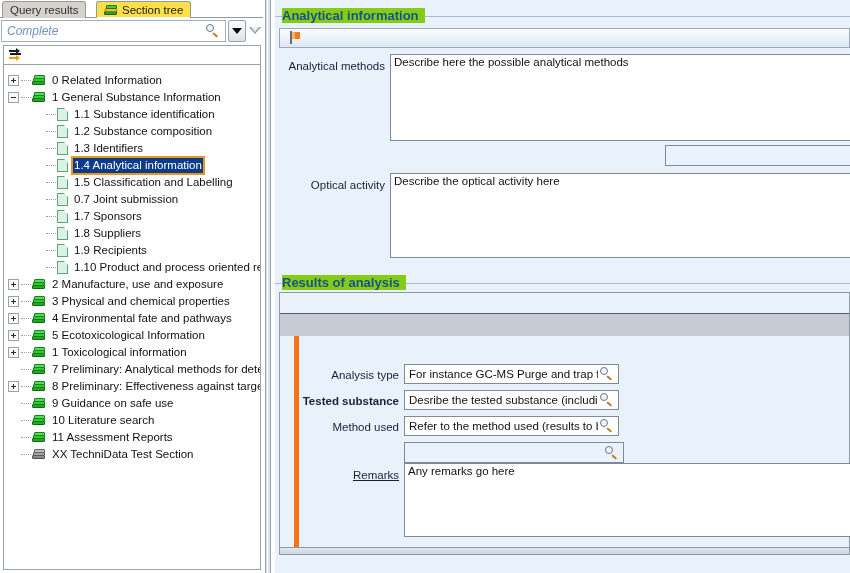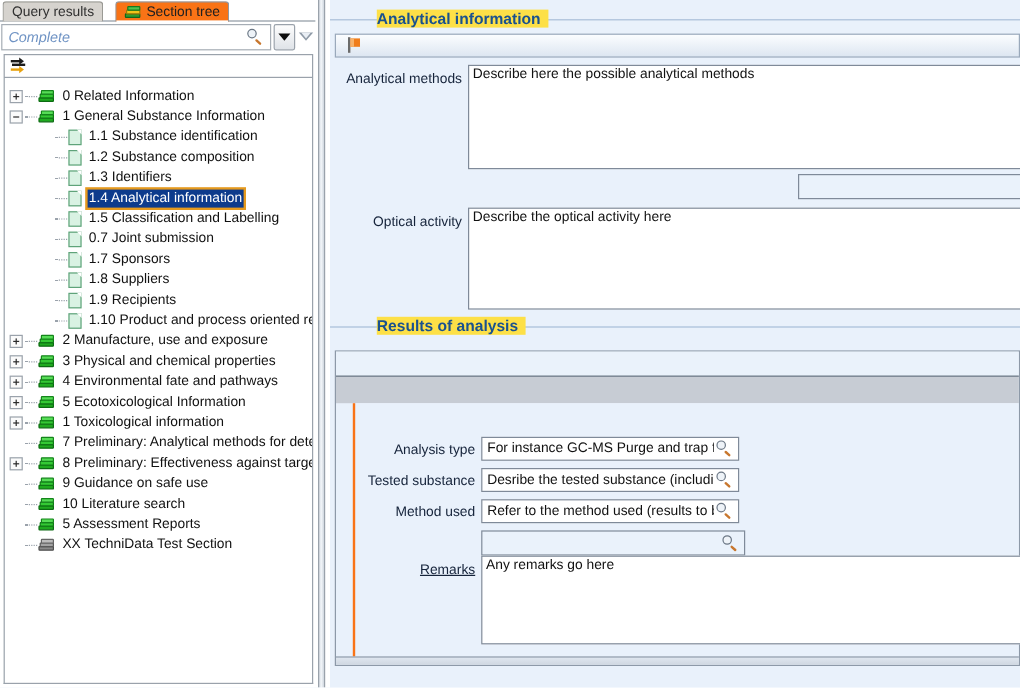--- a/index.html
+++ b/index.html
@@ -26,21 +26,21 @@
     border:1px solid #8a9099;border-bottom:none;
     border-radius:3px 3px 0 0;
     font-size:11.5px;color:#202020;white-space:nowrap;
   }
   .tab.inactive{
     left:2px;background:#d6d3ce;
     border-color:#9a9a95;
     color:#303030;
   }
   .tab.active{
-    left:96px;background:#f97316;
+    left:96px;background:#fde047;
     border-color:#8f98a3;
     z-index:3;
     align-items:center;
   }
   .tab-underline{
     position:absolute;left:0;top:17px;width:263px;height:1px;background:#8f98a3;
   }
   .tab.active .tab-underline-cover{
     position:absolute;left:0;bottom:-1px;width:100%;height:2px;background:#fff;
   }
@@ -168,21 +168,21 @@
 
   
   .right-panel{
     position:absolute;left:275px;top:0;width:575px;height:573px;
     background:#e9f1fb;
   }
 
   .group{position:absolute;left:0;}
   .group-title{
     position:absolute;left:7px;top:0;font-size:13px;font-weight:bold;color:#19518f;
-    background:#fde047;padding-right:6px;z-index:2;margin-left:32px;
+    background:#84cc16;padding-right:6px;z-index:2;
   }
   .group-rule{
     position:absolute;left:0;top:8px;right:0;height:1px;background:#a8bdd8;
   }
 
   .fieldtoolbar{
     position:absolute;left:4px;width:571px;height:20px;
     background:linear-gradient(#fbfdff,#dde6f1);
     border:1px solid #9aa9bb;box-sizing:border-box;
     display:flex;align-items:center;
@@ -216,21 +216,21 @@
   .results-toolbar{
     position:absolute;left:0;top:0;right:0;height:21px;
     background:#eaf2fb;border-bottom:1px solid #4f5c6b;box-sizing:border-box;
   }
   .results-header{
     position:absolute;left:0;top:21px;right:0;height:22px;
     background:#c7ccd4;
   }
   .results-body{
     position:absolute;left:14px;top:43px;right:0;bottom:7px;
-    background:#e9f1fb;border-left:2px solid #f97316;box-sizing:border-box;padding-left:27px;
+    background:#e9f1fb;border-left:5px solid #f97316;box-sizing:border-box;padding-left:27px;
   }
   .results-bottomrule{
     position:absolute;left:0;right:0;bottom:0;height:7px;
     background:linear-gradient(#dfe6ef,#cfd7e1);
     border-top:1px solid #8d99a8;box-sizing:border-box;
   }
 </style>
 </head>
 <body>
 
@@ -475,21 +475,21 @@
           </div>
           <div class="node">
             <span class="indent" style="width: 4px;"></span>
             <span class="toggle-spacer"></span>
             <span class="dots"></span>
             <span class="sec-icon">
               <span class="s1"></span>
               <span class="s2"></span>
               <span class="s3"></span>
             </span>
-            <span class="node-label">5 Assessment Reports</span>
+            <span class="node-label">11 Assessment Reports</span>
           </div>
           <div class="node">
             <span class="indent" style="width: 4px;"></span>
             <span class="toggle-spacer"></span>
             <span class="dots"></span>
             <span class="sec-icon gray">
               <span class="s1"></span>
               <span class="s2"></span>
               <span class="s3"></span>
             </span>
@@ -526,40 +526,40 @@
     <div class="lookup" style="left:390px;top:145px;width:340px;height:21px;">
       <span class="val"></span>
 
     </div>
 
     <div class="lbl" style="left:0;top:179px;width:110px;">Optical activity</div>
     <div class="txtarea" style="left:115px;top:173px;width:462px;height:85px;">
       <span class="l1">Describe the optical activity here</span>
     </div>
 
-    <div class="group" style="top:264px;width:575px;height:18px;">
+    <div class="group" style="top:275px;width:575px;height:18px;">
       <div class="group-rule"></div>
       <div class="group-title">Results of analysis</div>
     </div>
 
     <div class="results-frame" style="top:292px;width:571px;height:263px;">
       <div class="results-toolbar"></div>
       <div class="results-header"></div>
       <div class="results-body">
 
         <div class="lbl" style="left:0;top:33px;width:100px;">Analysis type</div>
         <div class="lookup white" style="left:105px;top:28px;width:215px;height:20px;">
           <span class="val">For instance GC-MS Purge and trap for impurity</span>
           <span class="mag">
               <span class="ring"></span>
               <span class="handle"></span>
             </span>
         </div>
 
-        <div class="lbl" style="left:0;top:59px;width:100px;">Tested substance</div>
+        <div class="lbl" style="left:0;top:59px;width:100px;font-weight:bold;">Tested substance</div>
         <div class="lookup white" style="left:105px;top:54px;width:215px;height:20px;">
           <span class="val">Desribe the tested substance (including composition)</span>
           <span class="mag">
               <span class="ring"></span>
               <span class="handle"></span>
             </span>
         </div>
 
         <div class="lbl" style="left:0;top:85px;width:100px;">Method used</div>
         <div class="lookup white" style="left:105px;top:80px;width:215px;height:20px;">

